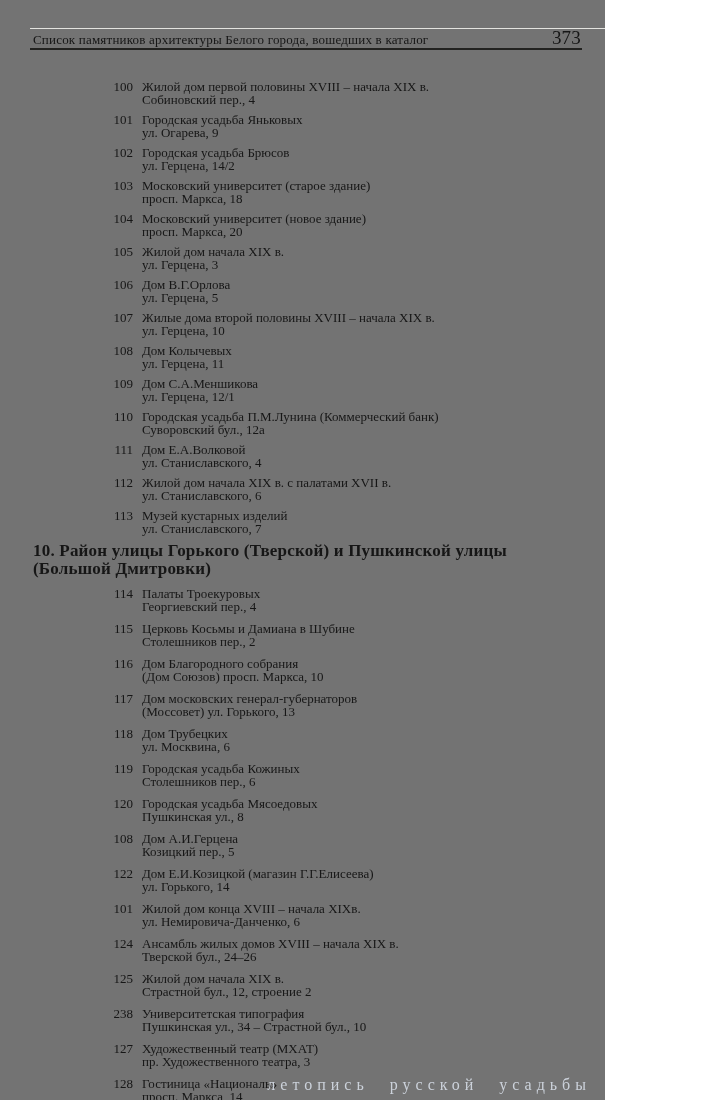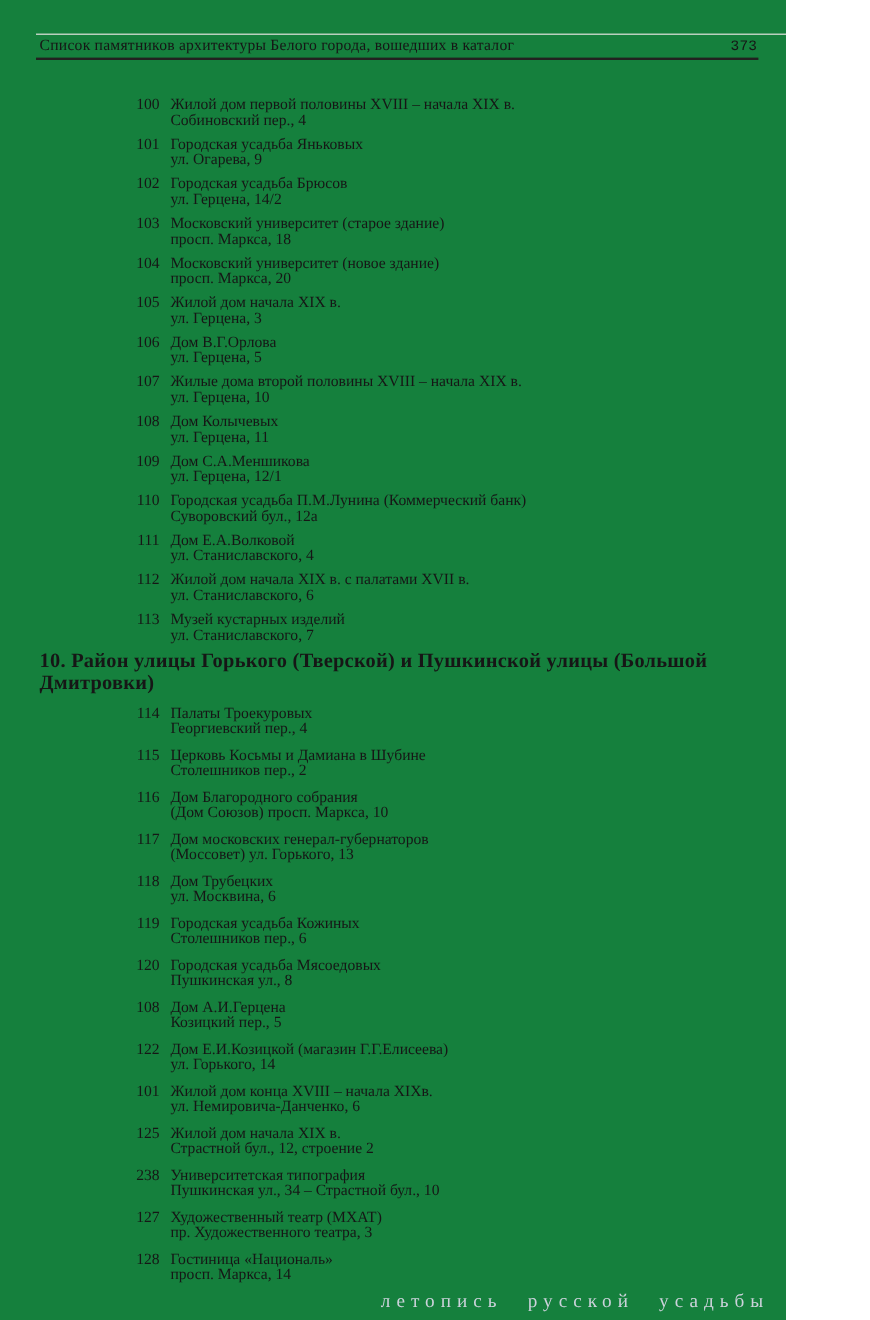--- a/index.html
+++ b/index.html
@@ -2,23 +2,23 @@
 <html lang="ru"><head>
 <meta charset="utf-8">
 <style>
   html, body {
     margin: 0;
     padding: 0;
     background: #ffffff;
   }
   .page {
     position: relative;
-    width: 655px;
+    width: 605px;
     height: 1100px;
-    background: #15803d;
+    background: #737373;
     overflow: hidden;
     font-family: "Liberation Serif", "DejaVu Serif", serif;
     color: #161616;
   }
   
   .scan-line {
     position: absolute;
     top: 28px;
     left: 30px;
     width: 630px;
@@ -31,21 +31,21 @@
     left: 33px;
     right: 24px;
     display: flex;
     justify-content: space-between;
     align-items: baseline;
     font-size: 13px;
     line-height: 15px;
     letter-spacing: 0.2px;
   }
   .running-title { white-space: nowrap; }
-  .page-number { font-size: 12px; font-family: Liberation Mono, monospace; }
+  .page-number { font-size: 19px; }
   .header-rule {
     position: absolute;
     top: 48px;
     left: 30px;
     right: 23px;
     height: 0;
     border-top: 2px solid #222220;
   }
   .list {
     position: absolute;
@@ -269,20 +269,27 @@
           </div>
         </div>
         <div class="entry">
           <span class="entry-number">101</span>
           <div class="entry-body">
             <div class="entry-title">Жилой дом конца XVIII – начала XIXв.</div>
             <div class="entry-address">ул. Немировича-Данченко, 6</div>
           </div>
         </div>
         <div class="entry">
+          <span class="entry-number">124</span>
+          <div class="entry-body">
+            <div class="entry-title">Ансамбль жилых домов XVIII – начала XIX в.</div>
+            <div class="entry-address">Тверской бул., 24–26</div>
+          </div>
+        </div>
+        <div class="entry">
           <span class="entry-number">125</span>
           <div class="entry-body">
             <div class="entry-title">Жилой дом начала XIX в.</div>
             <div class="entry-address">Страстной бул., 12, строение 2</div>
           </div>
         </div>
         <div class="entry">
           <span class="entry-number">238</span>
           <div class="entry-body">
             <div class="entry-title">Университетская типография</div>

